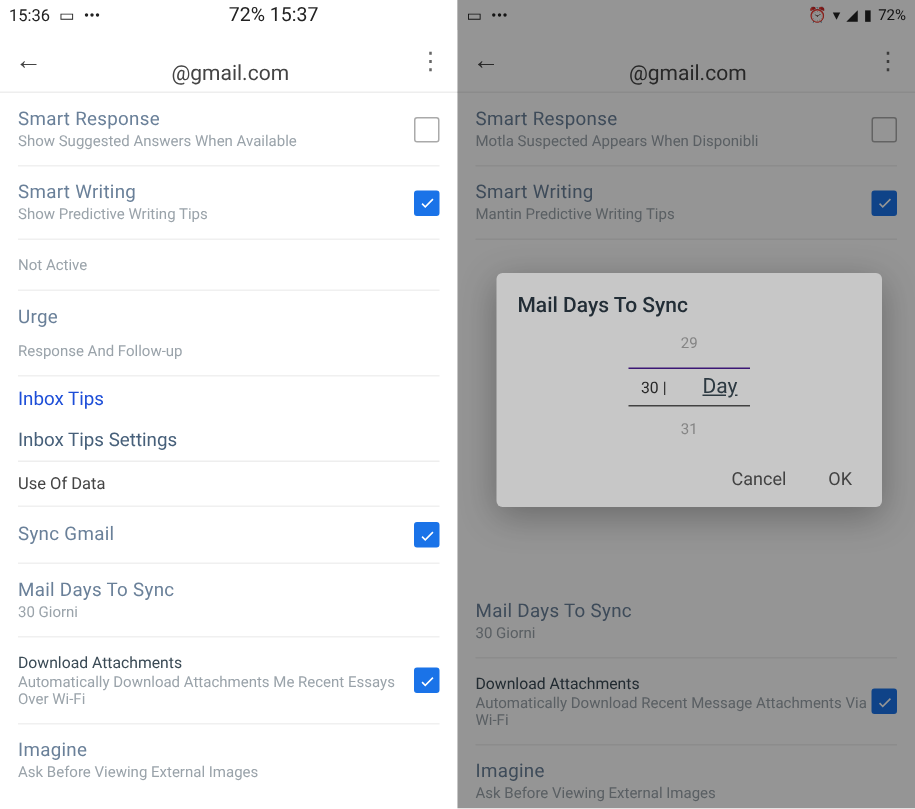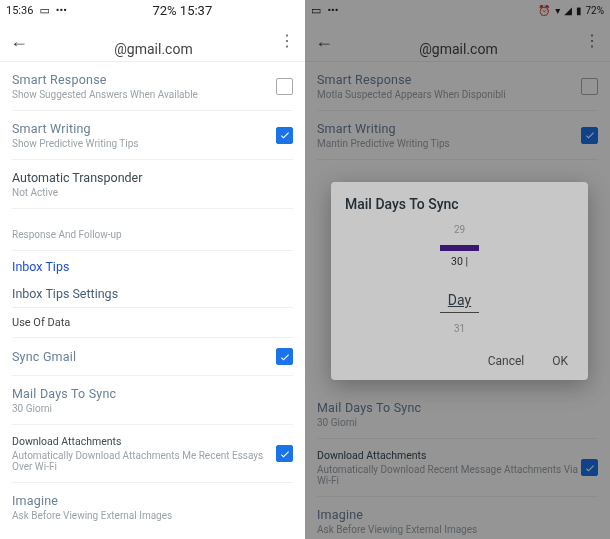--- a/index.html
+++ b/index.html
@@ -95,23 +95,22 @@
     margin-bottom: 8px;
     filter: blur(0.3px);
   }
   .picker {
     display: flex; flex-direction: column; align-items: center;
     gap: 10px; padding: 4px 0 8px 0; position: relative;
   }
   .picker .opt { font-size: 10px; color: #aaa; }
   .picker .sel-row {
     display: flex; align-items: center; gap: 24px;
-    border-top: 6px solid #4c1d95; border-bottom: 1px solid #555;
+    border-top: 1px solid #4c1d95; border-bottom: 1px solid #555;
     padding: 4px 8px;
-    flex-direction: column;
   }
   .picker .sel { font-size: 10.5px; color: #333; }
   .picker .unit { font-size: 14px; color: #3a4a55; filter: blur(0.3px); text-decoration: underline;}
   .dialog .buttons {
     display: flex; justify-content: flex-end; gap: 28px;
     padding: 12px 6px 4px 0;
     font-size: 12px; color: #555;
   }
 </style>
 </head>
@@ -145,26 +144,26 @@
         <div class="sub">Show Predictive Writing Tips</div>
       </div>
       <span class="check on">
         <svg viewBox="0 0 24 24">
             <path fill="#fff" d="M9 16.2l-3.5-3.5L4 14.2 9 19.2 20 8.2l-1.5-1.5z"></path>
           </svg>
       </span>
     </div>
     <div class="row">
       <div class="txt">
-        <div class="lbl">Automatic Transponder</div>
         <div class="sub">Not Active</div>
       </div>
     </div>
     <div class="row">
       <div class="txt">
+        <div class="lbl blur">Urge</div>
         <div class="sub" style="margin-top:10px">Response And Follow-up</div>
       </div>
     </div>
     <div class="section-hdr">Inbox Tips</div>
     <div class="linktext">Inbox Tips Settings</div>
     <div class="plain-line">Use Of Data</div>
     <div class="row">
       <div class="txt">
         <div class="lbl blur">Sync Gmail</div>
       </div>

